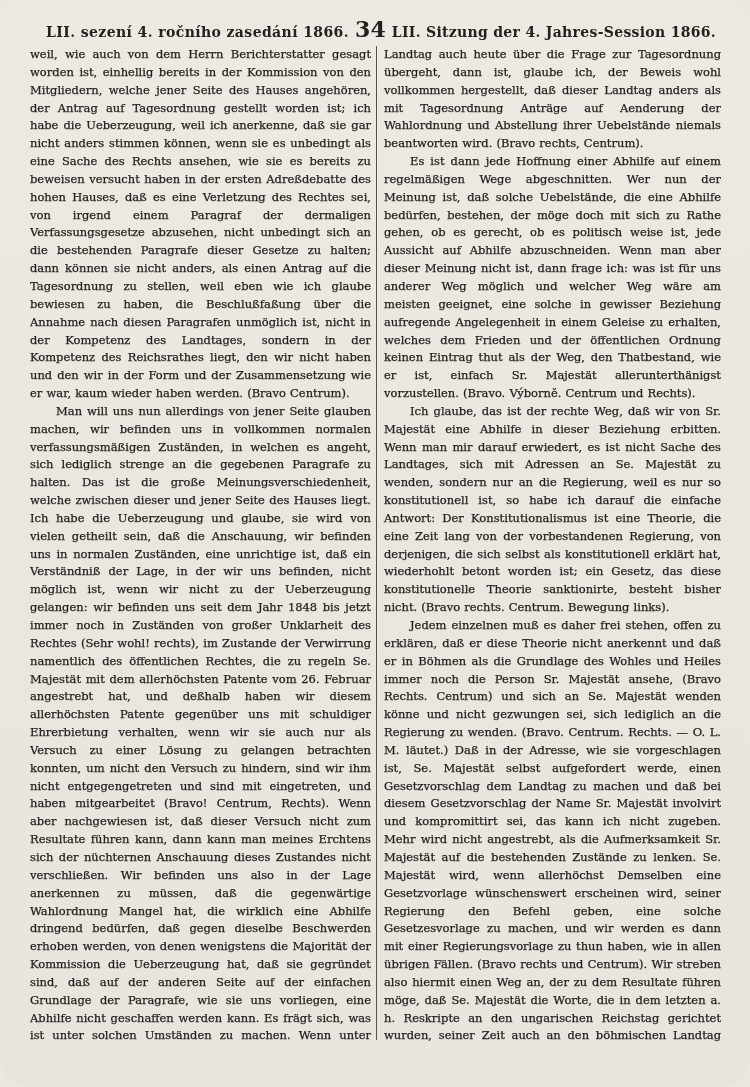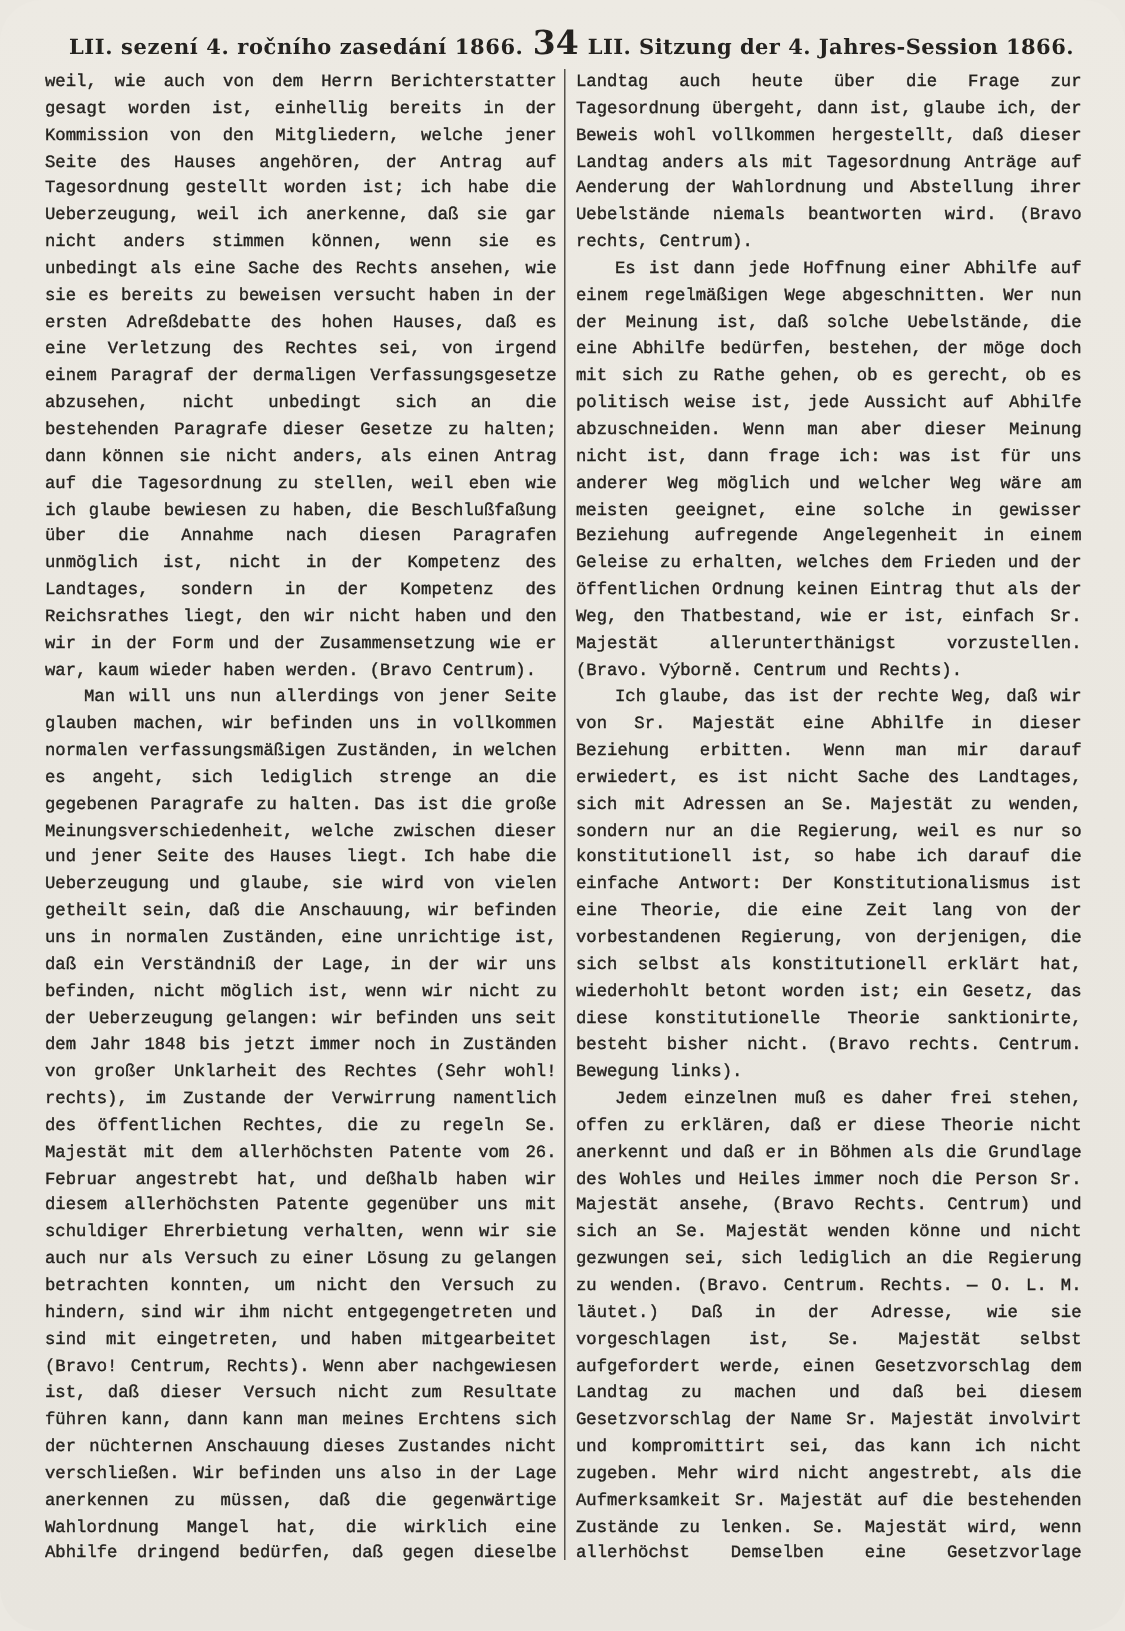--- a/index.html
+++ b/index.html
@@ -48,21 +48,20 @@
     top: 46px;
     left: 30px;
     right: 29px;
     bottom: 42px;
     display: flex;
   }
   .column {
     width: 342px;
     height: 100%;
     overflow: hidden;
-    font-family: Liberation Mono, monospace;
   }
   .column-left {
     padding-right: 5px;
   }
   .column-right {
     padding-left: 7px;
     width: 338px;
   }
   .column-divider {
     width: 1px;

